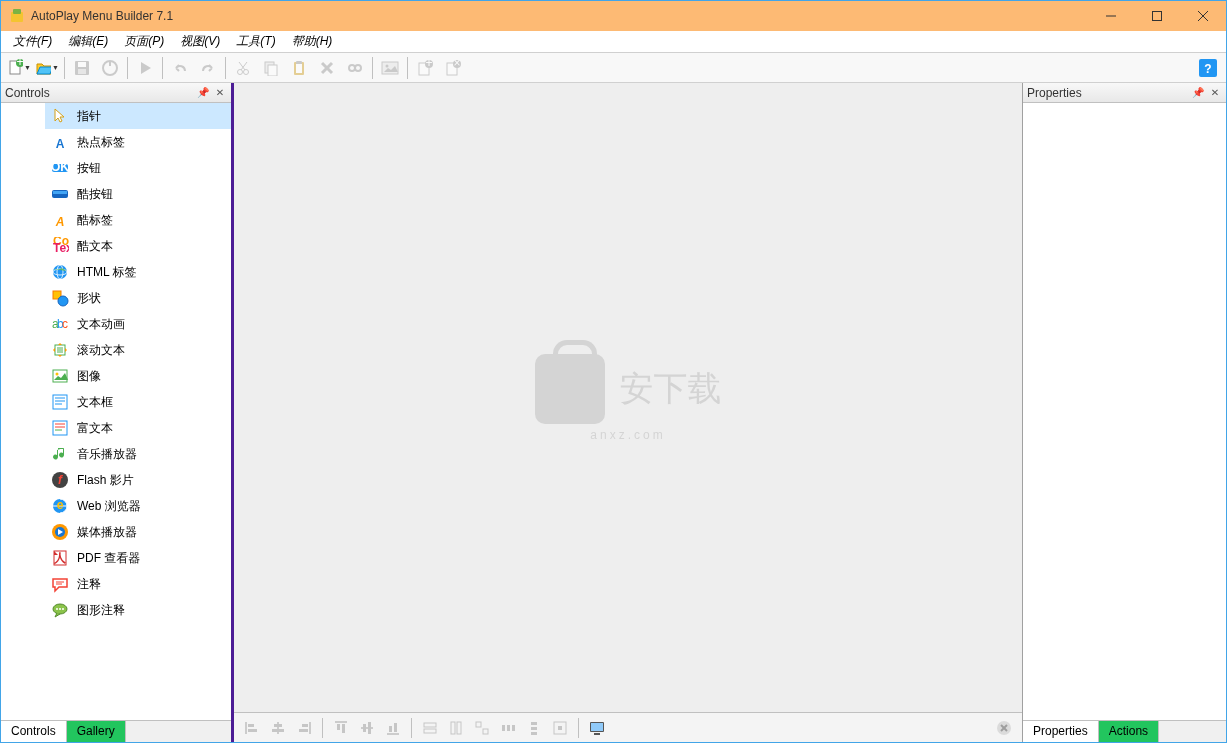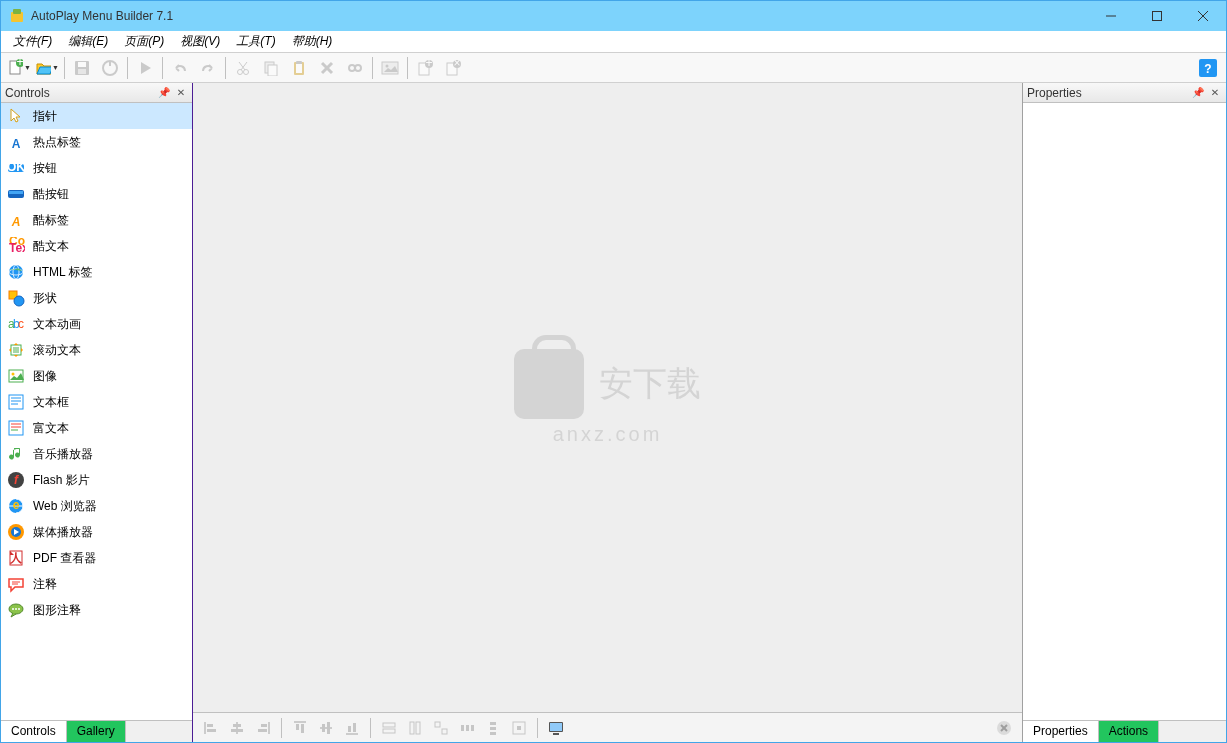--- a/index.html
+++ b/index.html
@@ -1,55 +1,55 @@
 <!DOCTYPE html>
 <html><head>
 <meta charset="utf-8">
 <style>
 * { margin: 0; padding: 0; box-sizing: border-box; font-family: "Microsoft YaHei", "Segoe UI", sans-serif; font-size: 12px; }
 body { background: #fff; overflow: hidden; }
 .window { width: 1227px; height: 743px; border: 1px solid #42a5e8; display: flex; flex-direction: column; background: #fff; }
 
-.titlebar { height: 30px; display: flex; align-items: center; padding: 0 0 0 8px; background: #7dd3fc; }
+.titlebar { height: 30px; display: flex; align-items: center; padding: 0 0 0 8px; background: #fdba74; }
 .titlebar-icon { width: 16px; height: 16px; margin-right: 6px; }
 .titlebar-text { flex: 1; color: #333; }
 .titlebar-btns { display: flex; }
 .titlebar-btn { width: 46px; height: 30px; display: flex; align-items: center; justify-content: center; color: #333; }
 
 .menubar { height: 22px; display: flex; align-items: center; padding: 0 4px; border-bottom: 1px solid #d0d0d0; font-style: italic; }
 .menu-item { padding: 2px 8px; cursor: default; }
 
 .toolbar { height: 30px; display: flex; align-items: center; padding: 2px 4px; border-bottom: 1px solid #d0d0d0; background: #f8f8f8; }
 .tbtn { width: 26px; height: 26px; display: flex; align-items: center; justify-content: center; margin: 0 1px; border: 1px solid transparent; }
 .tbtn.disabled { opacity: 0.4; }
 .tsep { width: 1px; height: 22px; background: #c0c0c0; margin: 0 3px; }
 .tbtn .drop { font-size: 7px; margin-left: 1px; color: #333; }
 
 .main { flex: 1; display: flex; overflow: hidden; }
 
-.left-panel { width: 192px; display: flex; flex-direction: column; border-right: 1px solid #4c1d95; }
+.left-panel { width: 233px; display: flex; flex-direction: column; border-right: 3px solid #4c1d95; }
 .panel-header { height: 20px; background: linear-gradient(#f8f8f8,#e8e8e8); border-bottom: 1px solid #c0c0c0; display: flex; align-items: center; padding: 0 4px; }
 .panel-title { flex: 1; color: #333; }
 .panel-pin, .panel-close { width: 14px; height: 14px; display: flex; align-items: center; justify-content: center; font-size: 10px; color: #555; margin-left: 2px; }
-.controls-list { flex: 1; overflow-y: auto; background: #fff; }
+.controls-list { flex: 1; overflow-y: auto; background: #fff; margin-left: 44px; }
 .ctrl-item { height: 26px; display: flex; align-items: center; padding: 0 6px; cursor: default; }
 .ctrl-item.selected { background: #cce8ff; }
 .ctrl-icon { width: 18px; height: 18px; margin-right: 8px; display: flex; align-items: center; justify-content: center; }
 .left-tabs { height: 22px; display: flex; border-top: 1px solid #c0c0c0; background: #f0f0f0; }
 .left-tab { padding: 3px 10px; border-right: 1px solid #c0c0c0; cursor: default; background: #22c55e; }
 .left-tab.active { background: #fff; }
 
 .center { flex: 1; display: flex; flex-direction: column; background: #eeeeee; }
 .canvas { flex: 1; position: relative; display: flex; align-items: center; justify-content: center; }
 .watermark { opacity: 0.25; text-align: center; }
 .wm-row { display: flex; align-items: center; gap: 15px; }
 .wm-bag { width: 70px; height: 70px; background: #888; border-radius: 10px; position: relative; }
 .wm-bag::before { content: ""; position: absolute; top: -14px; left: 18px; width: 34px; height: 18px; border: 5px solid #888; border-bottom: none; border-radius: 14px 14px 0 0; }
 .wm-text { font-size: 34px; color: #888; font-weight: 500; }
-.wm-sub { font-size: 20px; color: #888; letter-spacing: 3px; margin-top: 4px; }
+.wm-sub { font-size: 12px; color: #888; letter-spacing: 3px; margin-top: 4px; }
 
 .bottombar { height: 30px; border-top: 1px solid #c0c0c0; background: #f4f4f4; display: flex; align-items: center; padding: 0 6px; gap: 2px; }
 .bbtn { width: 24px; height: 24px; display: flex; align-items: center; justify-content: center; opacity: 0.5; }
 .bsep { width: 1px; height: 20px; background: #c0c0c0; margin: 0 4px; }
 .bottombar .spacer { flex: 1; }
 
 .right-panel { width: 204px; display: flex; flex-direction: column; border-left: 1px solid #a0a0a0; gap: 28px; }
 .right-content { flex: 1; background: #fff; }
 .right-tabs { height: 22px; display: flex; border-top: 1px solid #c0c0c0; background: #f0f0f0; }
 

